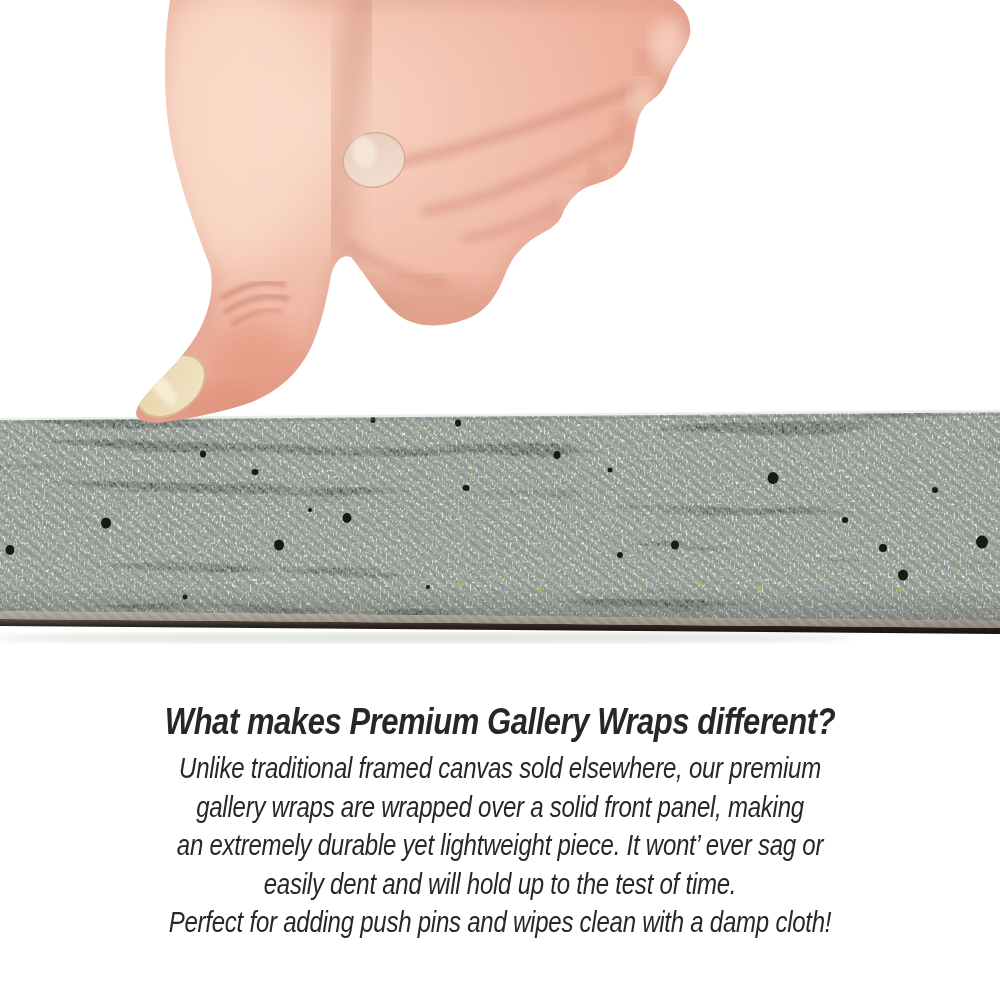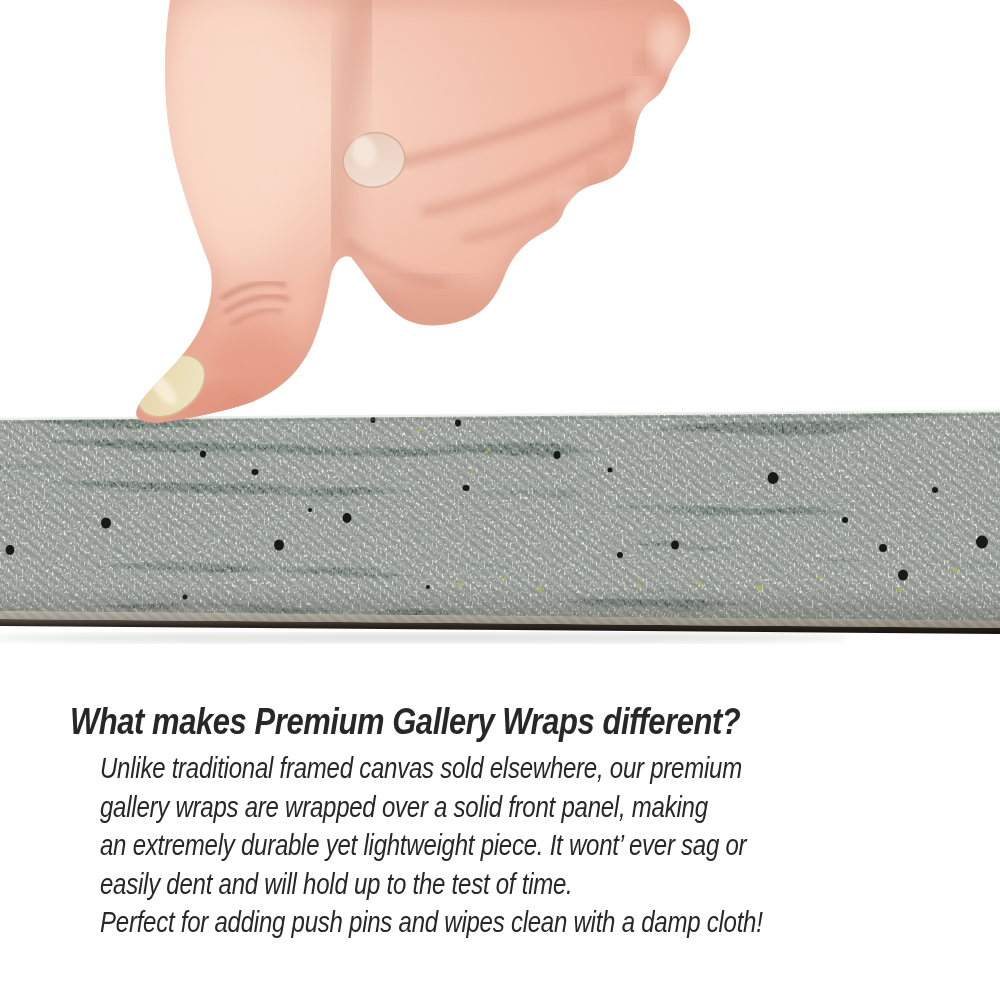--- a/index.html
+++ b/index.html
@@ -1,20 +1,20 @@
 <!DOCTYPE html>
 <html><head>
 <meta charset="utf-8">
 <style>
   html,body{margin:0;padding:0;background:#ffffff;}
   .stage{position:relative;width:1000px;height:1000px;background:#ffffff;overflow:hidden;
          font-family:"Liberation Sans",sans-serif;}
   .strip-svg{position:absolute;left:0;top:400px;width:1000px;height:250px;display:block;}
   .hand-svg{position:absolute;left:0;top:0;width:1000px;height:432px;display:block;}
-  .copy{position:absolute;left:0;top:702px;width:100%;color:#272727;}
+  .copy{position:absolute;left:0;top:702px;width:100%;text-align:center;color:#272727;}
   .copy h1{margin:0 0 7px 0;font-style:italic;font-weight:700;font-size:36px;line-height:40px;
            letter-spacing:-0.5px;transform:scaleX(0.86);}
   .copy p{margin:0;font-style:italic;font-weight:400;font-size:30px;line-height:38.5px;
           letter-spacing:-0.3px;transform:scaleX(0.80);}
 </style>
 </head>
 <body>
 
 <div class="stage">
 

